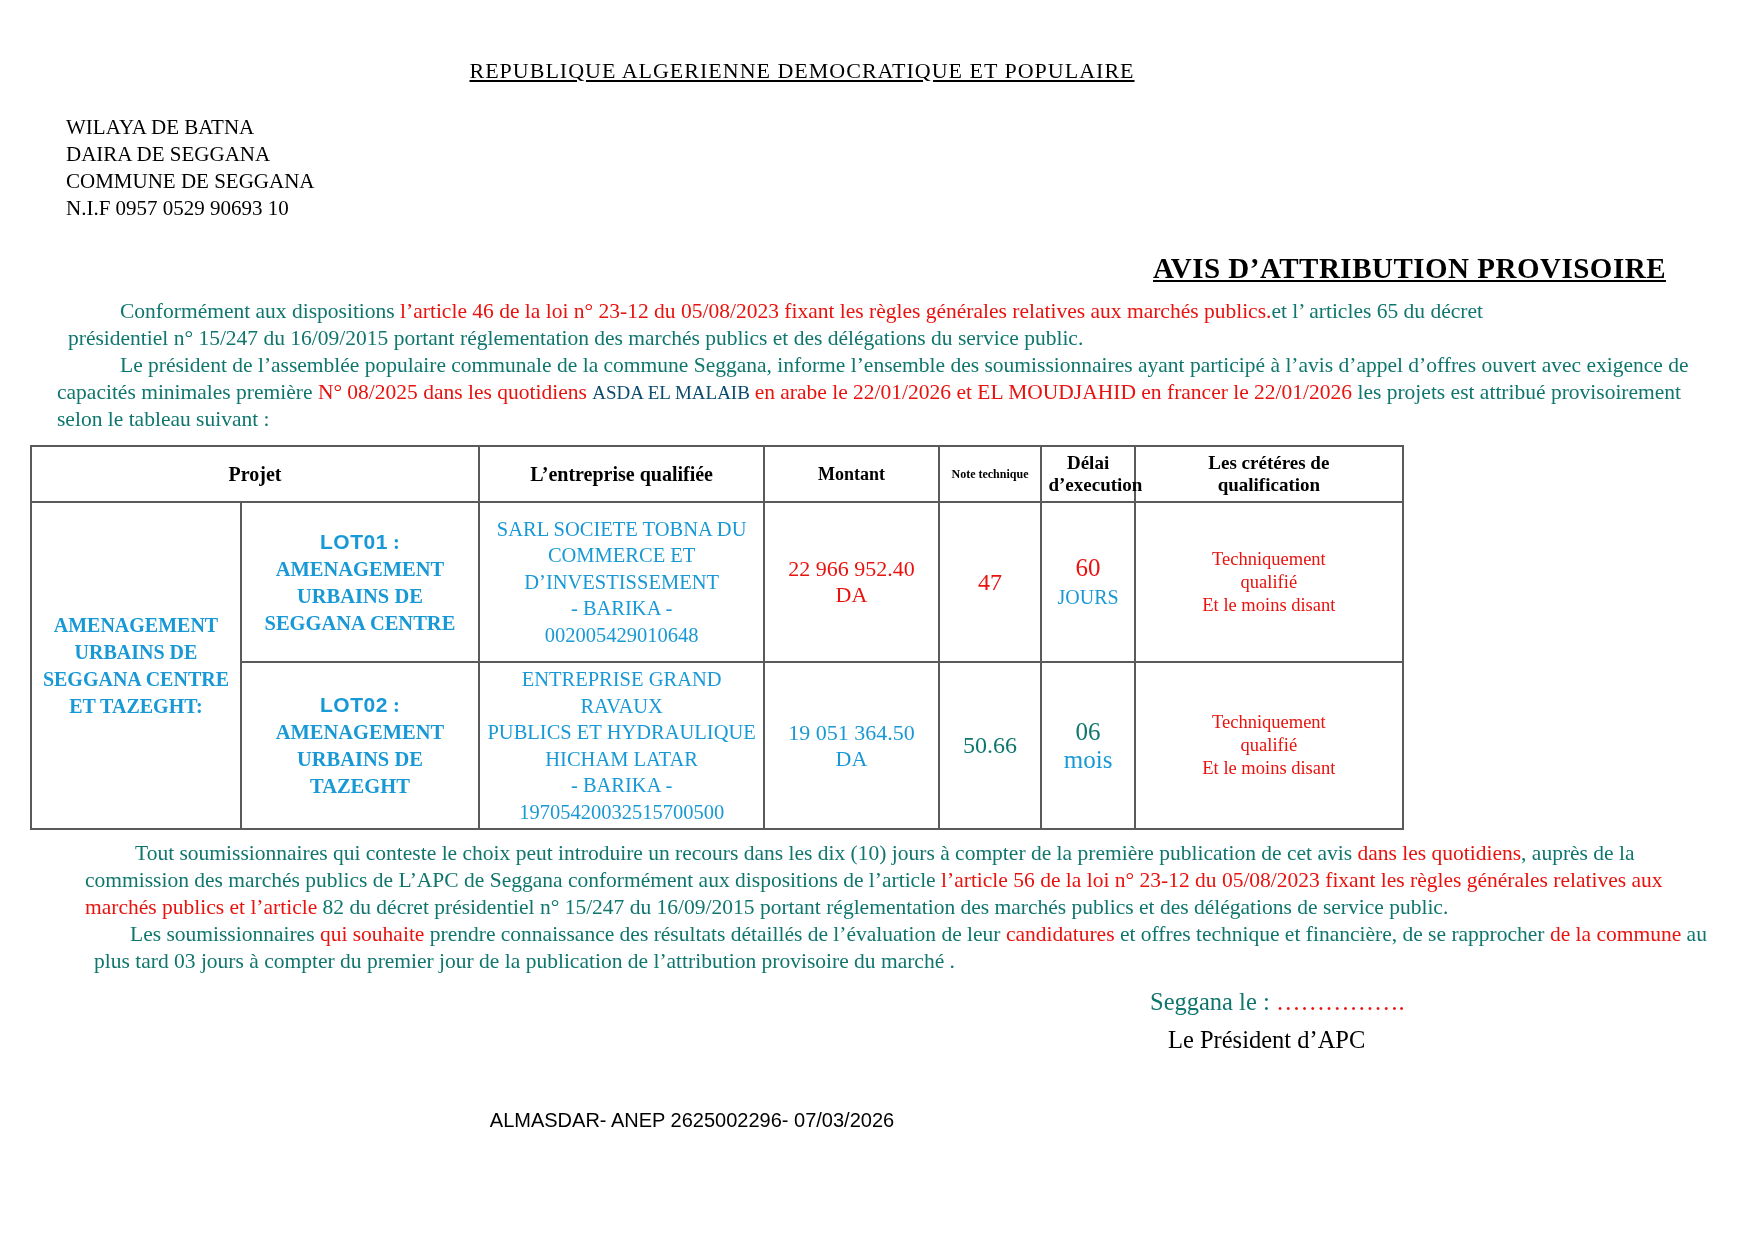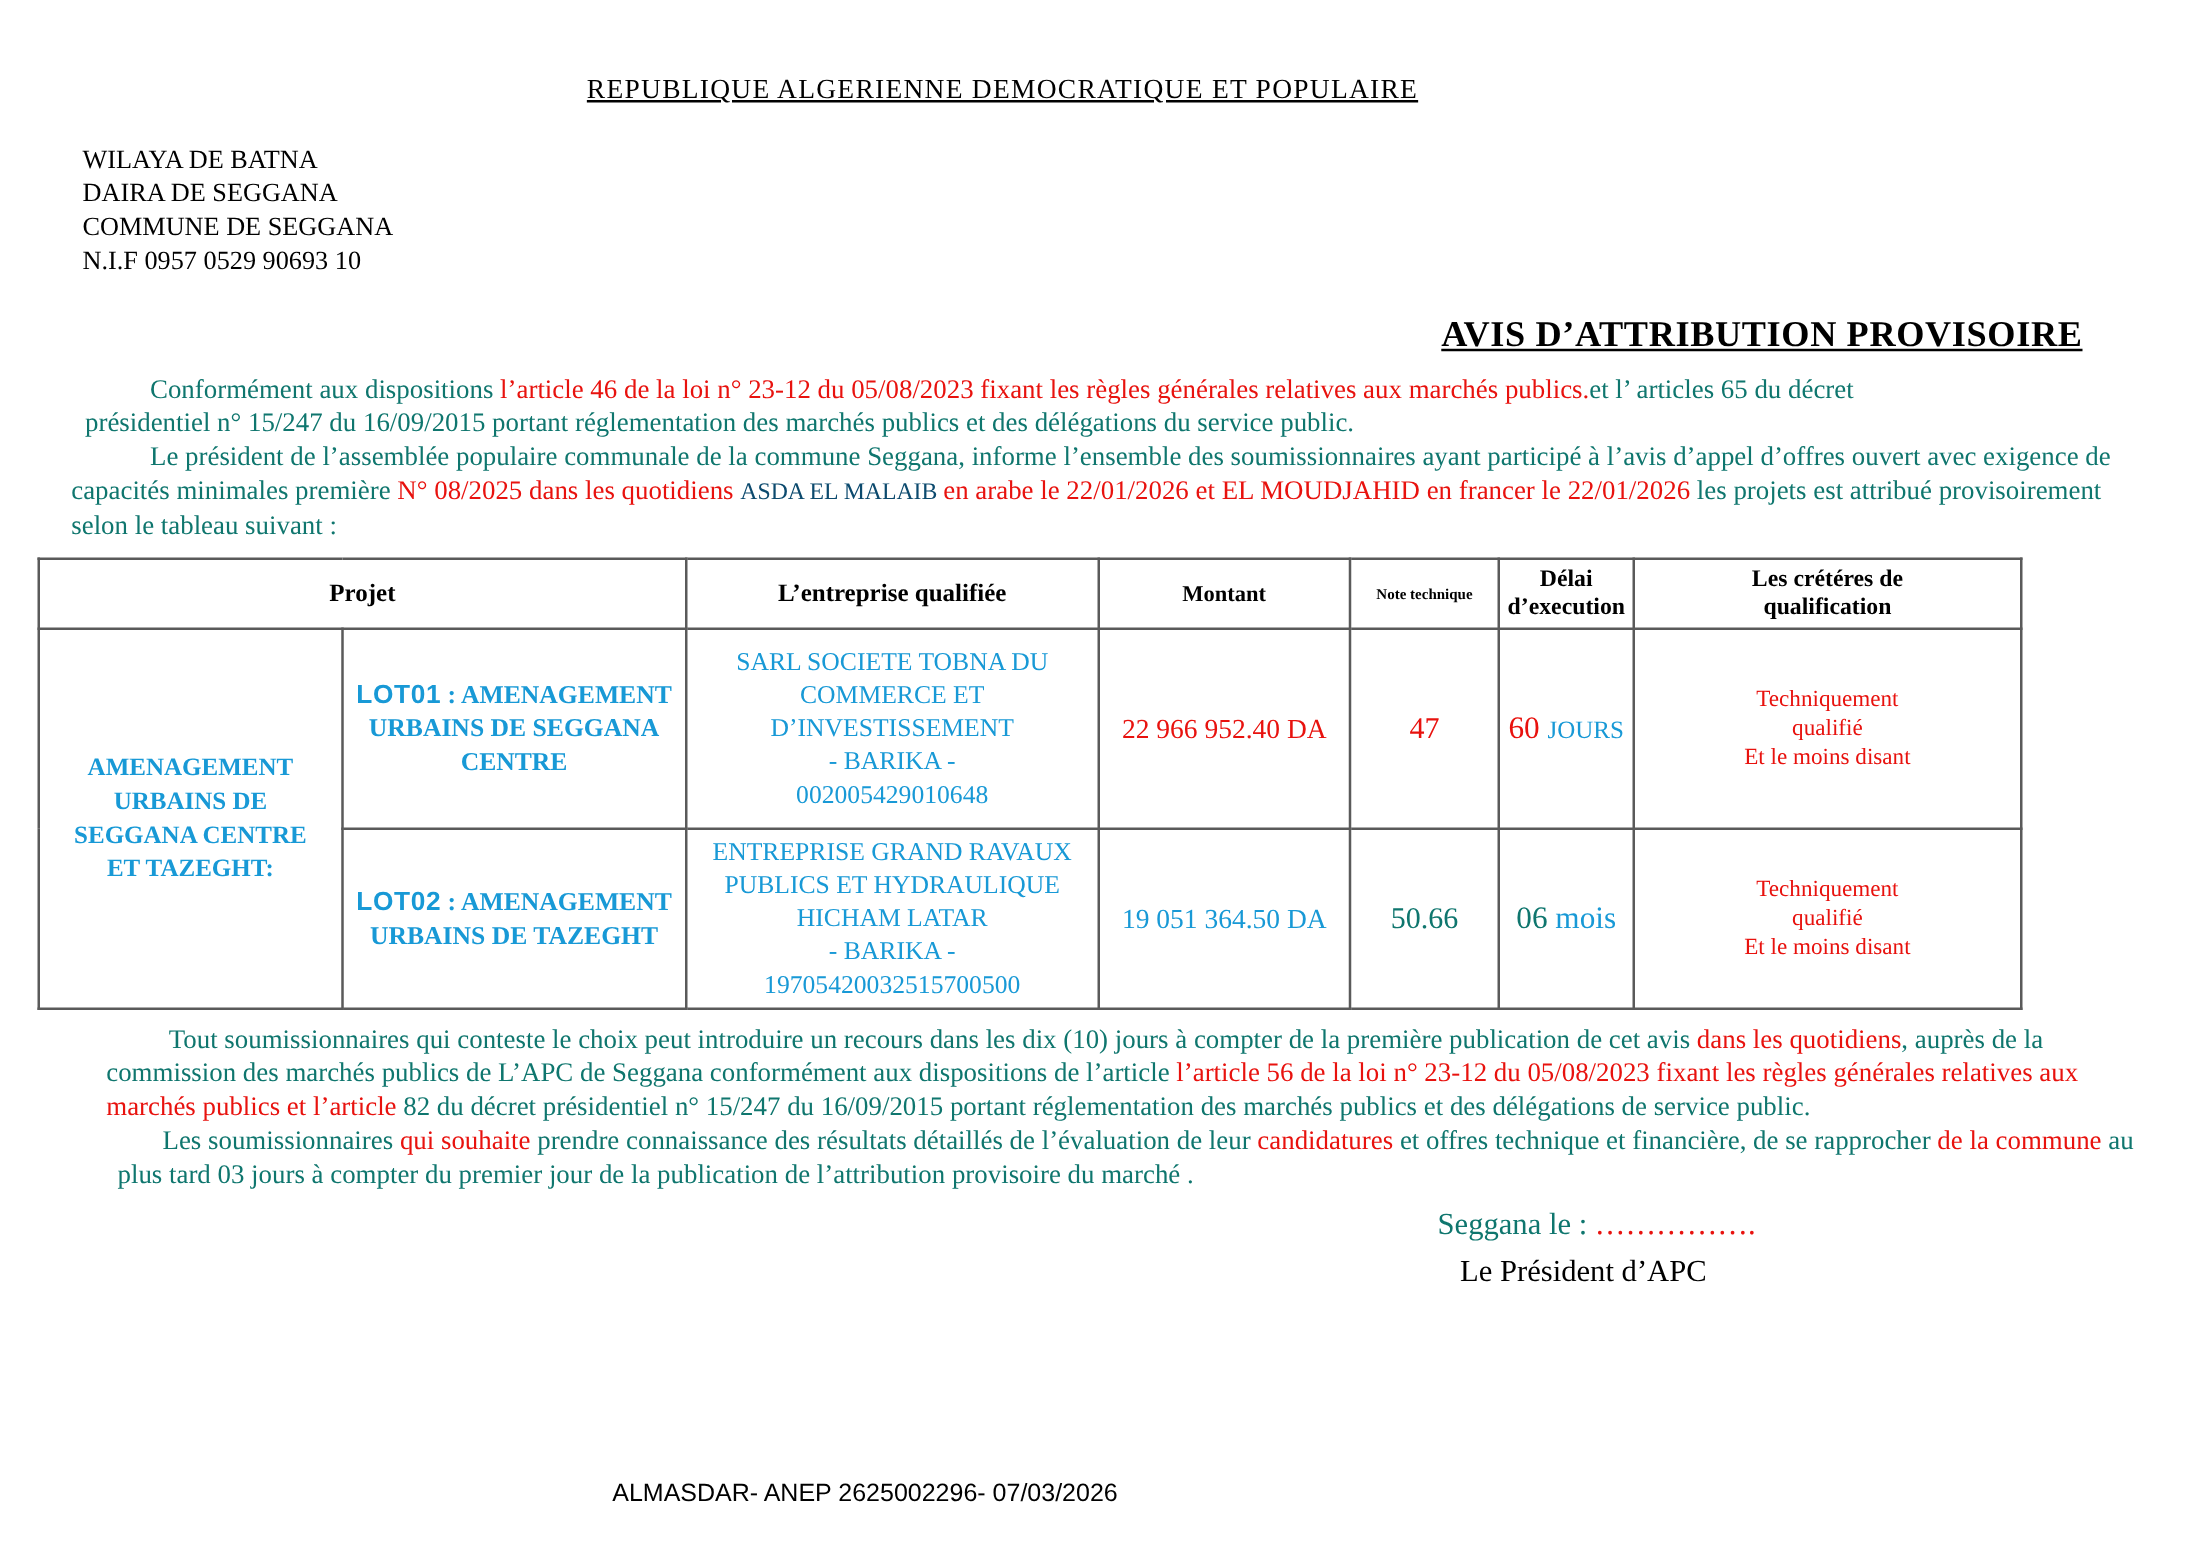--- a/index.html
+++ b/index.html
@@ -47,21 +47,21 @@
   .run-k   { color:#0f766e; }
   .run-r   { color:#e8120e; }
   .run-r-sm{ color:#0c4a6e; font-size:19px; }
   .run-b   { color:#1899d6; }
   .run-b-sm{ color:#1899d6; font-size:20px; }
   .run-bb  { color:#1899d6; font-weight:700; }
   .run-ln  { color:#1899d6; font-weight:700; font-family:"Liberation Sans", sans-serif; font-size:21px; letter-spacing:0.5px; }
 
   table.attrib {
     margin:12px 30px 0 30px;
-    width:1588px;
+    width:1374px;
     border-collapse:collapse;
     table-layout:fixed;
   }
   table.attrib th, table.attrib td {
     border:2px solid #5a5a5a;
     text-align:center;
     vertical-align:middle;
     padding:3px 6px;
   }
   table.attrib thead tr { height:56px; }
@@ -83,21 +83,21 @@
   .signature {
     margin-top:8px;
     margin-left:1150px;
     font-size:24.5px;
     line-height:38px;
     width:360px;
   }
   .sig-line2 { padding-left:18px; }
   .footer {
     position:absolute;
-    top:1184px; left:0;
+    top:1109px; left:0;
     width:100%;
     text-align:center;
     padding-right:370px;
     font-family:"Liberation Sans", sans-serif;
     font-size:20px;
   }
 </style>
 </head>
 <body>
 

